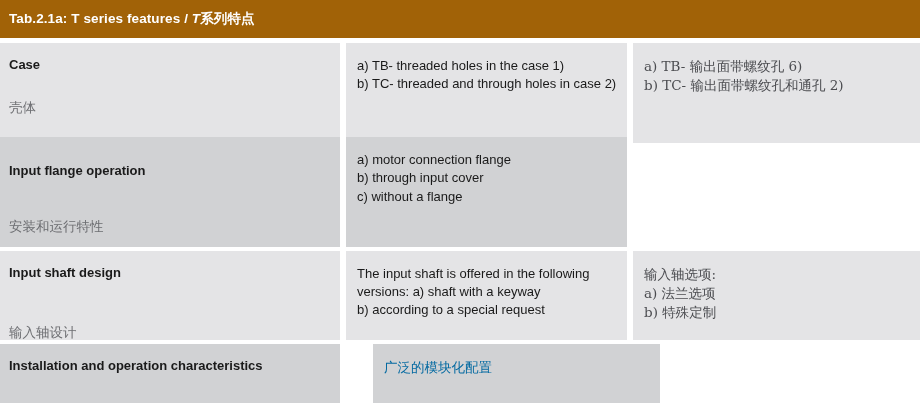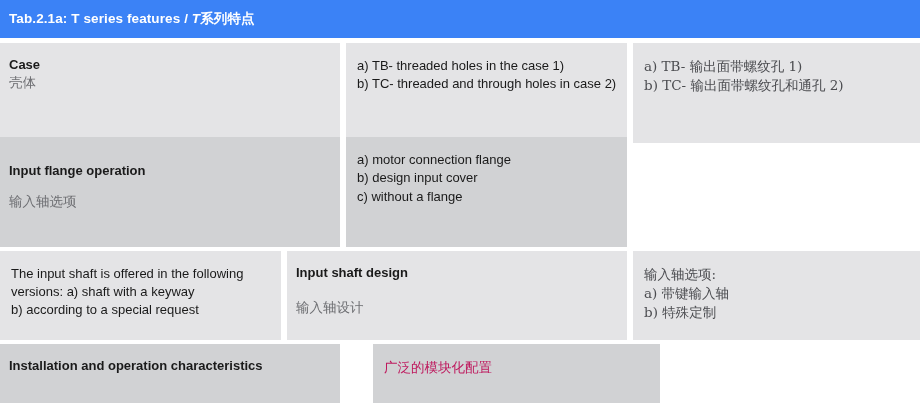--- a/index.html
+++ b/index.html
@@ -21,21 +21,21 @@
     background: #ffffff;
   }
 
   
   .table-header {
     position: absolute;
     left: 0;
     top: 0;
     width: 920px;
     height: 38px;
-    background: #3b82f6;
+    background: #a16207;
     box-sizing: border-box;
     display: flex;
     align-items: center;
     padding-left: 9px;
   }
   .table-header .caption {
     color: #ffffff;
     font-size: 13.5px;
     font-weight: bold;
     letter-spacing: 0.1px;
@@ -82,40 +82,41 @@
     color: #1a1a1a;
     line-height: 1.25;
     white-space: nowrap;
   }
   .label-cn {
     font-family: "DejaVu Serif", "Liberation Serif", serif;
     font-size: 13.5px;
     color: #6d6e72;
     line-height: 1.3;
     white-space: nowrap;
+    margin-top: 25px;
   }
   .gap-sm { height: 1px; }
   .gap-md { height: 14px; }
 
   .body-en {
     font-size: 13px;
     color: #1a1a1a;
     line-height: 1.42;
     white-space: pre-line;
   }
   .body-en.tight { line-height: 1.4; }
 
   .body-cn {
     font-family: "DejaVu Serif", "Liberation Serif", serif;
     font-size: 13.5px;
     color: #4b4c50;
     line-height: 1.42;
     white-space: pre-line;
   }
-  .body-cn.muted { color: #be185d; }
+  .body-cn.muted { color: #0369a1; }
 </style>
 </head>
 <body>
 
 <div class="table-wrap">
 
   <div class="table-header">
     <div class="caption"><span>Tab.2.1a: T series features / </span><span class="ital">T</span><span class="cn">系列特点</span></div>
   </div>
 
@@ -123,52 +124,52 @@
     <div class="cell c-label">
       <div class="label-en">Case</div>
       <div class="gap-sm"></div>
       <div class="label-cn">壳体</div>
     </div>
     <div class="cell c-en">
       <div class="body-en">a) TB- threaded holes in the case 1)
 b) TC- threaded and through holes in case 2)</div>
     </div>
     <div class="cell c-cn">
-      <div class="body-cn">a) TB- 输出面带螺纹孔 1)
+      <div class="body-cn">a) TB- 输出面带螺纹孔 6)
 b) TC- 输出面带螺纹孔和通孔 2)</div>
     </div>
   </div>
 
   <div class="row shade-dark" id="row-flange">
     <div class="cell c-label">
       <div style="height:12px"></div>
       <div class="label-en">Input flange operation</div>
       <div class="gap-md"></div>
-      <div class="label-cn">输入轴选项</div>
+      <div class="label-cn">安装和运行特性</div>
     </div>
     <div class="cell c-en">
       <div class="body-en blk2">a) motor connection flange
-b) design input cover
+b) through input cover
 c) without a flange</div>
     </div>
   </div>
 
   <div class="row shade-light" id="row-shaft">
-    <div class="cell c-en">
-      <div class="body-en tight">The input shaft is offered in the following versions: a) shaft with a keyway</div>
-      <div class="body-en tight indent">b) according to a special request</div>
-    </div>
     <div class="cell c-label">
       <div class="label-en">Input shaft design</div>
       <div class="gap-md" style="height:18px"></div>
       <div class="label-cn">输入轴设计</div>
     </div>
+    <div class="cell c-en">
+      <div class="body-en tight">The input shaft is offered in the following versions: a) shaft with a keyway</div>
+      <div class="body-en tight indent">b) according to a special request</div>
+    </div>
     <div class="cell c-cn">
       <div class="body-cn">输入轴选项:
-a) 带键输入轴
+a) 法兰选项
 b) 特殊定制</div>
     </div>
   </div>
 
   <div class="row shade-dark" id="row-install">
     <div class="cell c-label">
       <div class="label-en">Installation and operation characteristics</div>
       <div class="gap-sm"></div>
     </div>
     <div class="cell c-cn">

